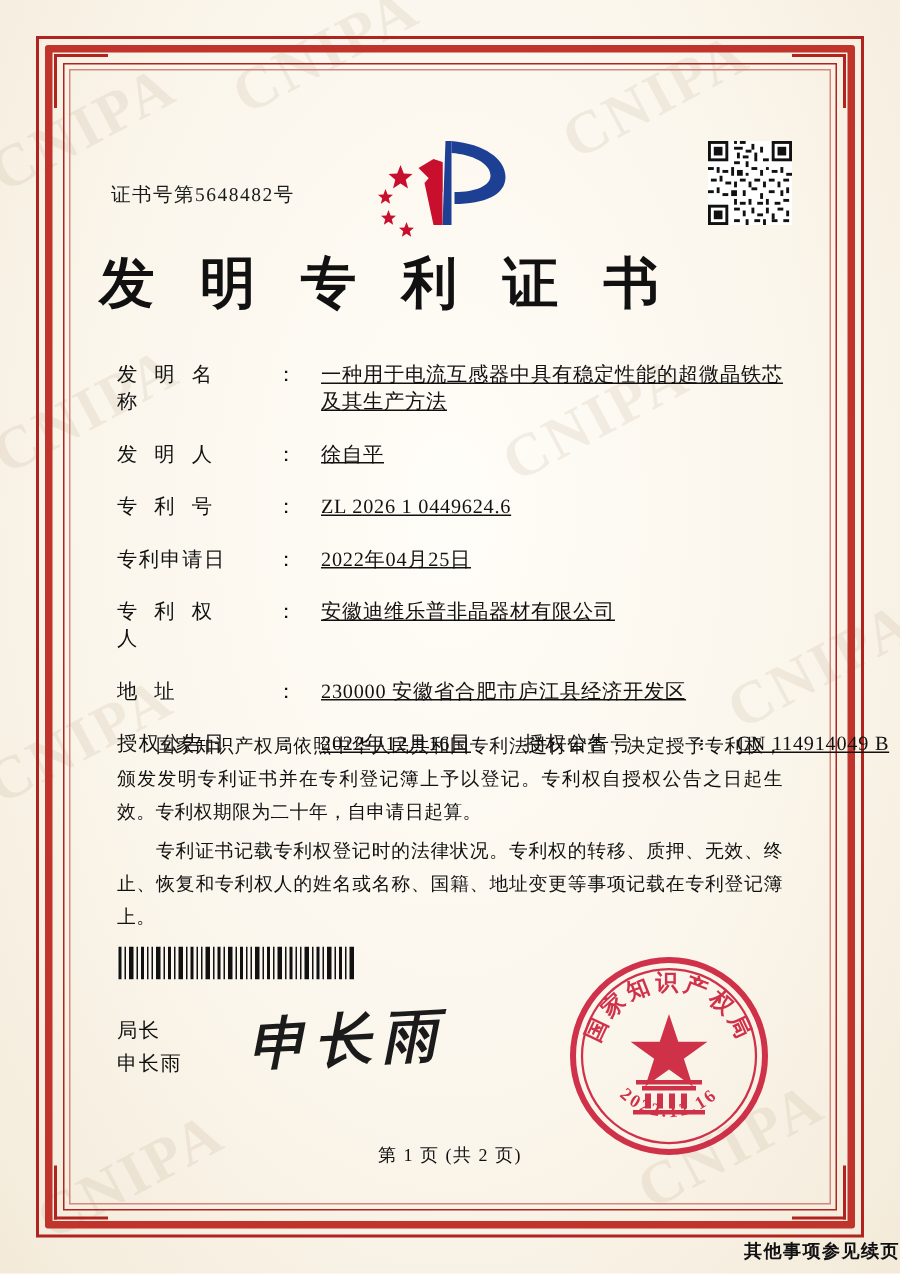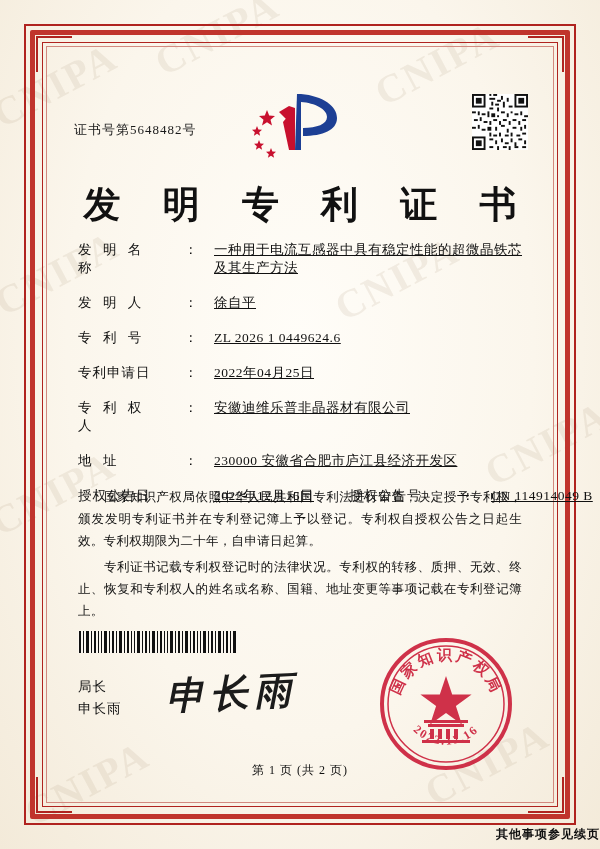--- a/index.html
+++ b/index.html
@@ -59,23 +59,23 @@
     font-size:13px;color:#1a1a1a;letter-spacing:1px;margin-top:21px;
   }
   .qr{
     position:absolute;right:16px;top:38px;width:56px;height:56px;
   }
   .logo{
     position:absolute;left:50%;top:32px;transform:translateX(-50%);
     width:110px;height:70px;
   }
   .title{
-    position:absolute;left:0;right:0;top:124px;
-    text-align:center;
-    font-family:Liberation Mono, monospace;
+    position:absolute;left:0;right:0;top:108px;
+    text-align:left;
+    font-family:Liberation Sans, sans-serif;
     font-size:37px;font-weight:bold;color:#111;
     letter-spacing:10px;
     text-indent:10px;
   }
   .fields{
     position:absolute;left:22px;right:22px;top:185px;
   }
   .row{
     display:flex;align-items:baseline;margin-bottom:17px;
     font-family:"Liberation Serif","DejaVu Serif",serif;

